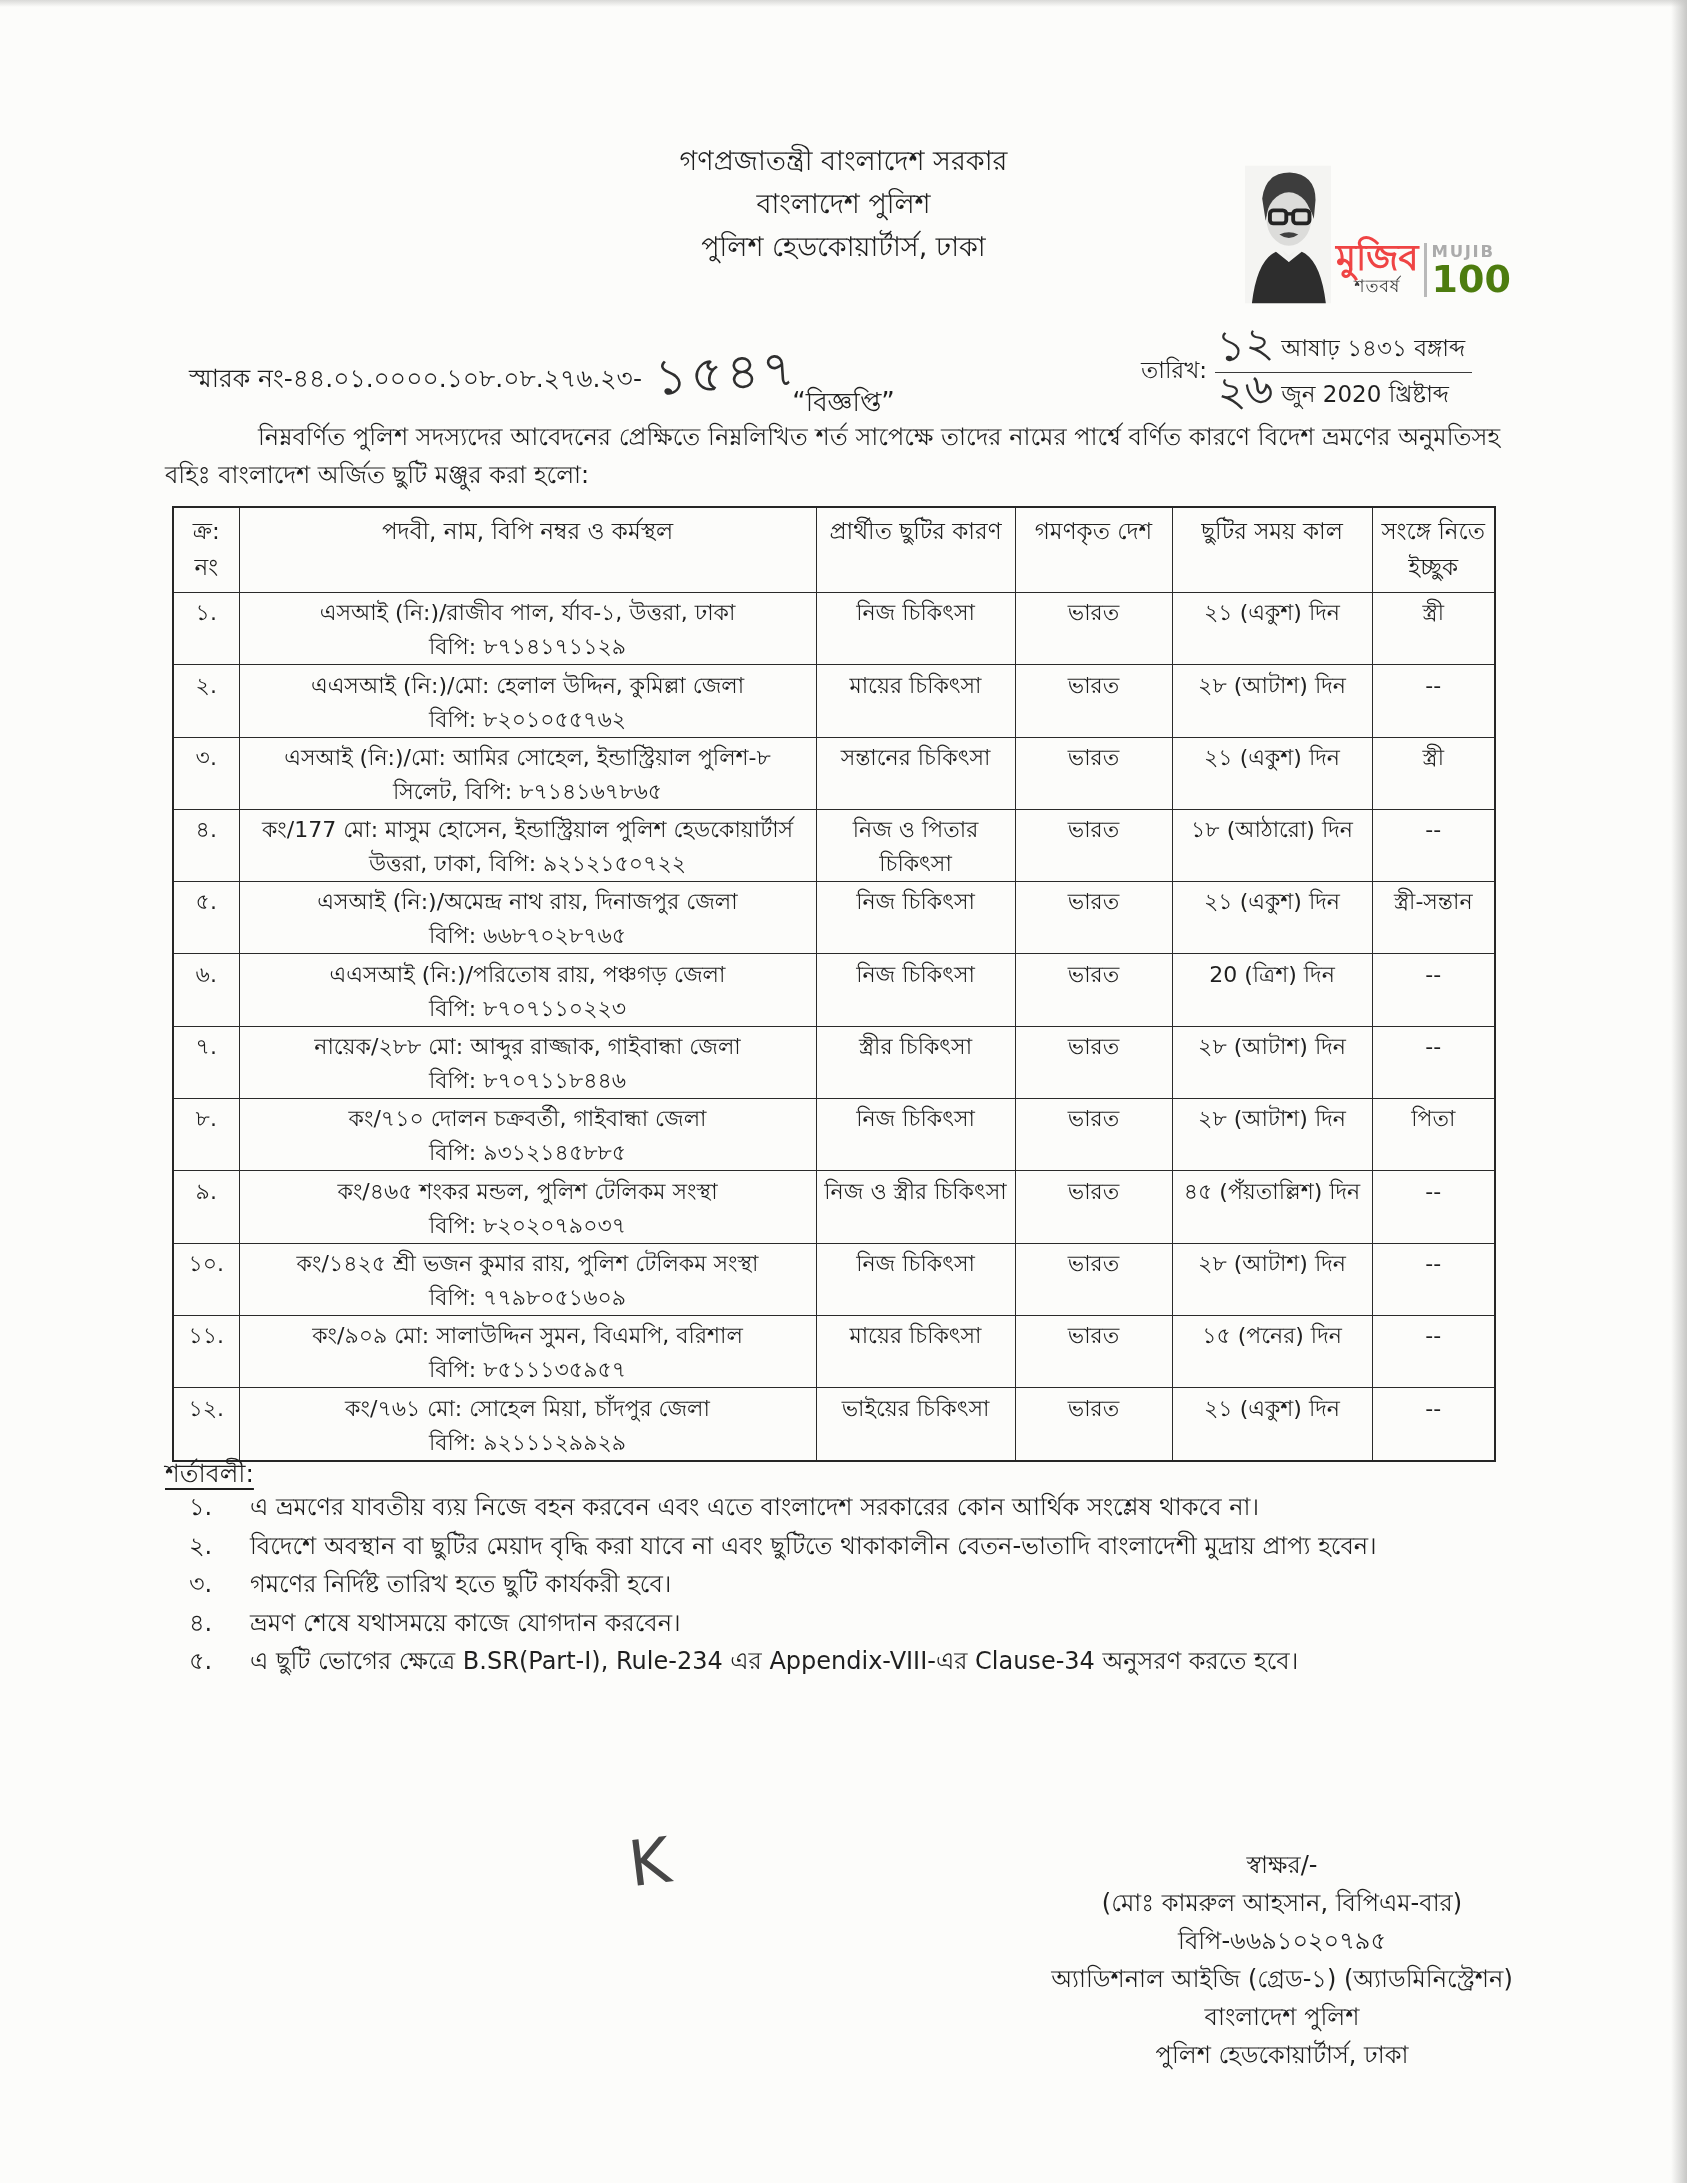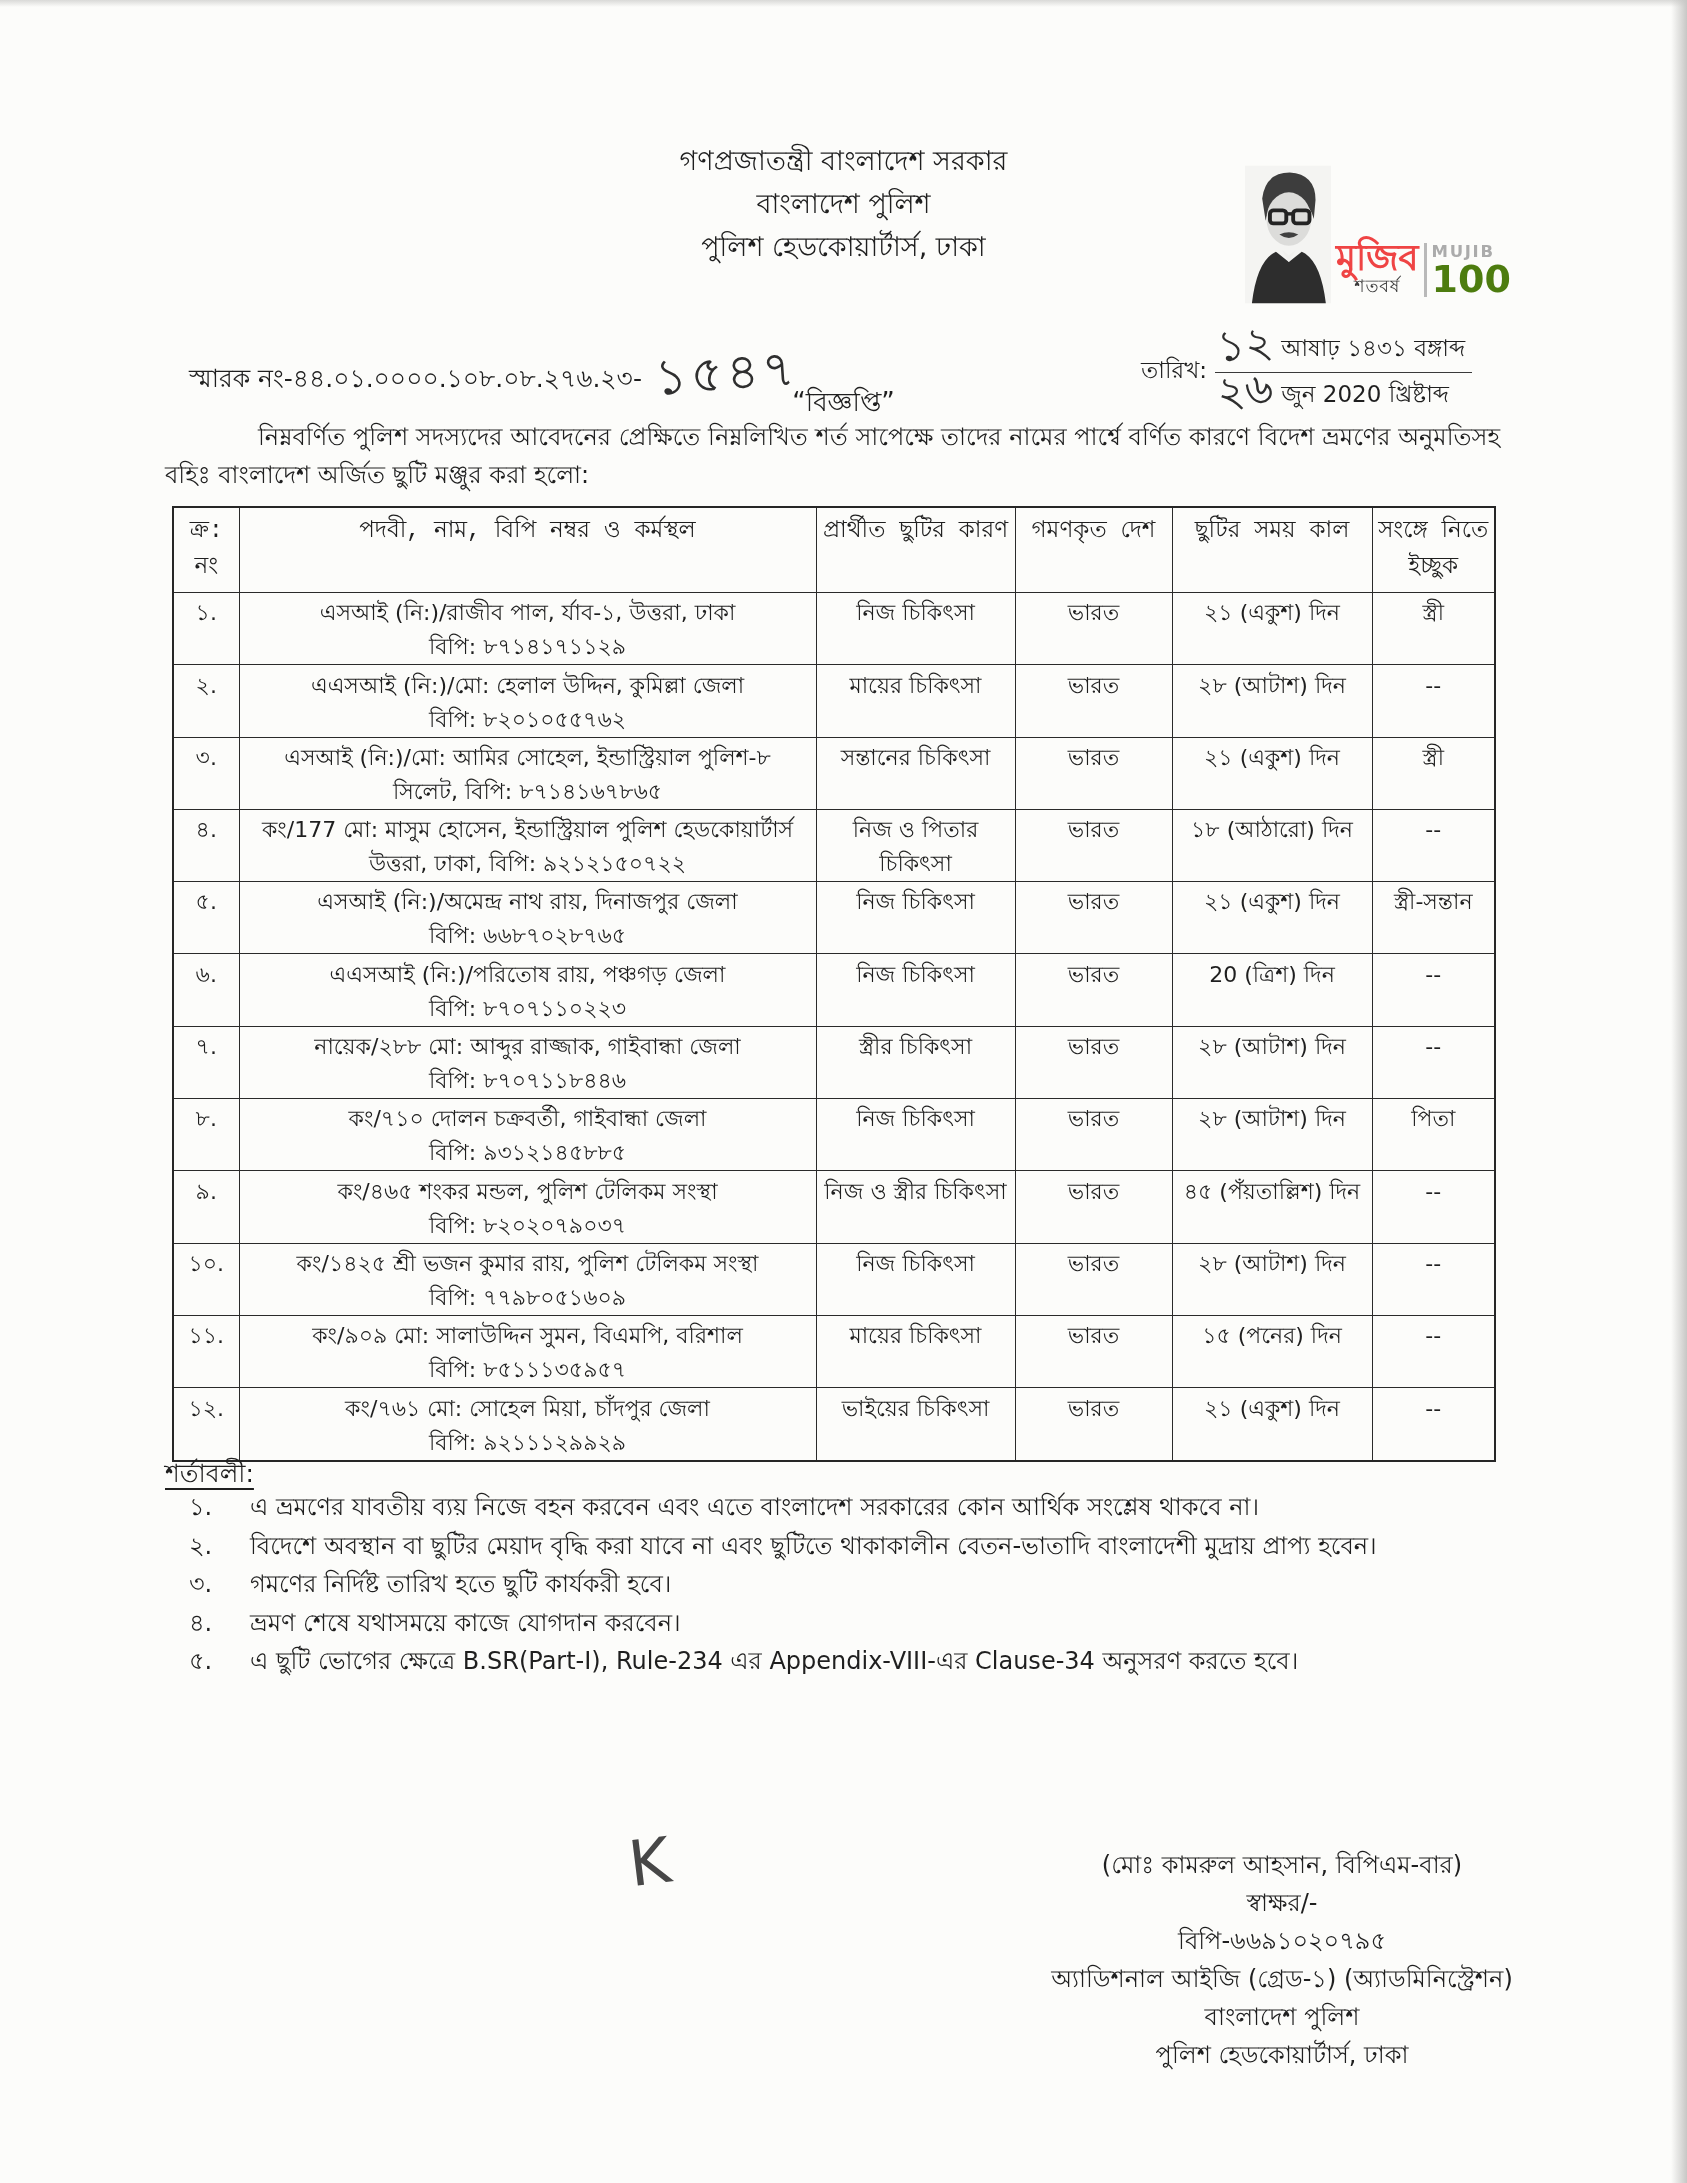--- a/index.html
+++ b/index.html
@@ -49,21 +49,21 @@
   
   .notice-title{position:absolute;top:382px;left:0;width:100%;text-align:center;font-size:26px;}
   .notice-intro{position:absolute;top:418px;left:165px;width:1335px;
     font-size:24px;line-height:38px;text-align:justify;text-indent:93px;}
 
   
   table.leave{position:absolute;top:506px;left:172px;width:1323px;
     border-collapse:collapse;table-layout:fixed;border:2.5px solid #262626;}
   table.leave th,table.leave td{border:1.7px solid #2a2a2a;}
   table.leave th{height:79px;vertical-align:top;padding:5px 3.3px 0 3.3px;
-    font-weight:normal;font-size:23px;line-height:36px;text-align:center;font-family:Liberation Mono, monospace;}
+    font-weight:normal;font-size:23px;line-height:36px;text-align:center;}
   table.leave td{height:66px;vertical-align:top;padding:3.3px 3.3px 0 3.3px;
     font-size:22px;line-height:34px;text-align:center;}
   td.c-name{text-align:left;padding-left:11.6px;}
   td.c-sl{text-align:center;}
 
   
   .conditions-heading{position:absolute;top:1454px;left:165px;font-size:25px;
     text-decoration:underline;text-underline-offset:5.8px;}
   .conditions-list{position:absolute;top:1494px;left:189px;width:1356px;}
   .cond-item{display:flex;margin-bottom:11.6px;font-size:24px;line-height:27px;}
@@ -333,21 +333,21 @@
 
     <div class="cond-item">
       <span class="cond-num">৫.</span>
       <span class="cond-text">এ ছুটি ভোগের ক্ষেত্রে B.SR(Part-I), Rule-234 এর Appendix-VIII-এর Clause-34 অনুসরণ করতে হবে।</span>
     </div>
   </div>
 
   <div class="k-mark">K</div>
 
   <div class="signature">
+    <div>স্বাক্ষর/-</div>
     <div>(মোঃ কামরুল আহসান, বিপিএম-বার)</div>
-    <div>স্বাক্ষর/-</div>
     <div>বিপি-৬৬৯১০২০৭৯৫</div>
     <div>অ্যাডিশনাল আইজি (গ্রেড-১) (অ্যাডমিনিস্ট্রেশন)</div>
     <div>বাংলাদেশ পুলিশ</div>
     <div>পুলিশ হেডকোয়ার্টার্স, ঢাকা</div>
   </div>
 </div>
 
 
 </body></html>

